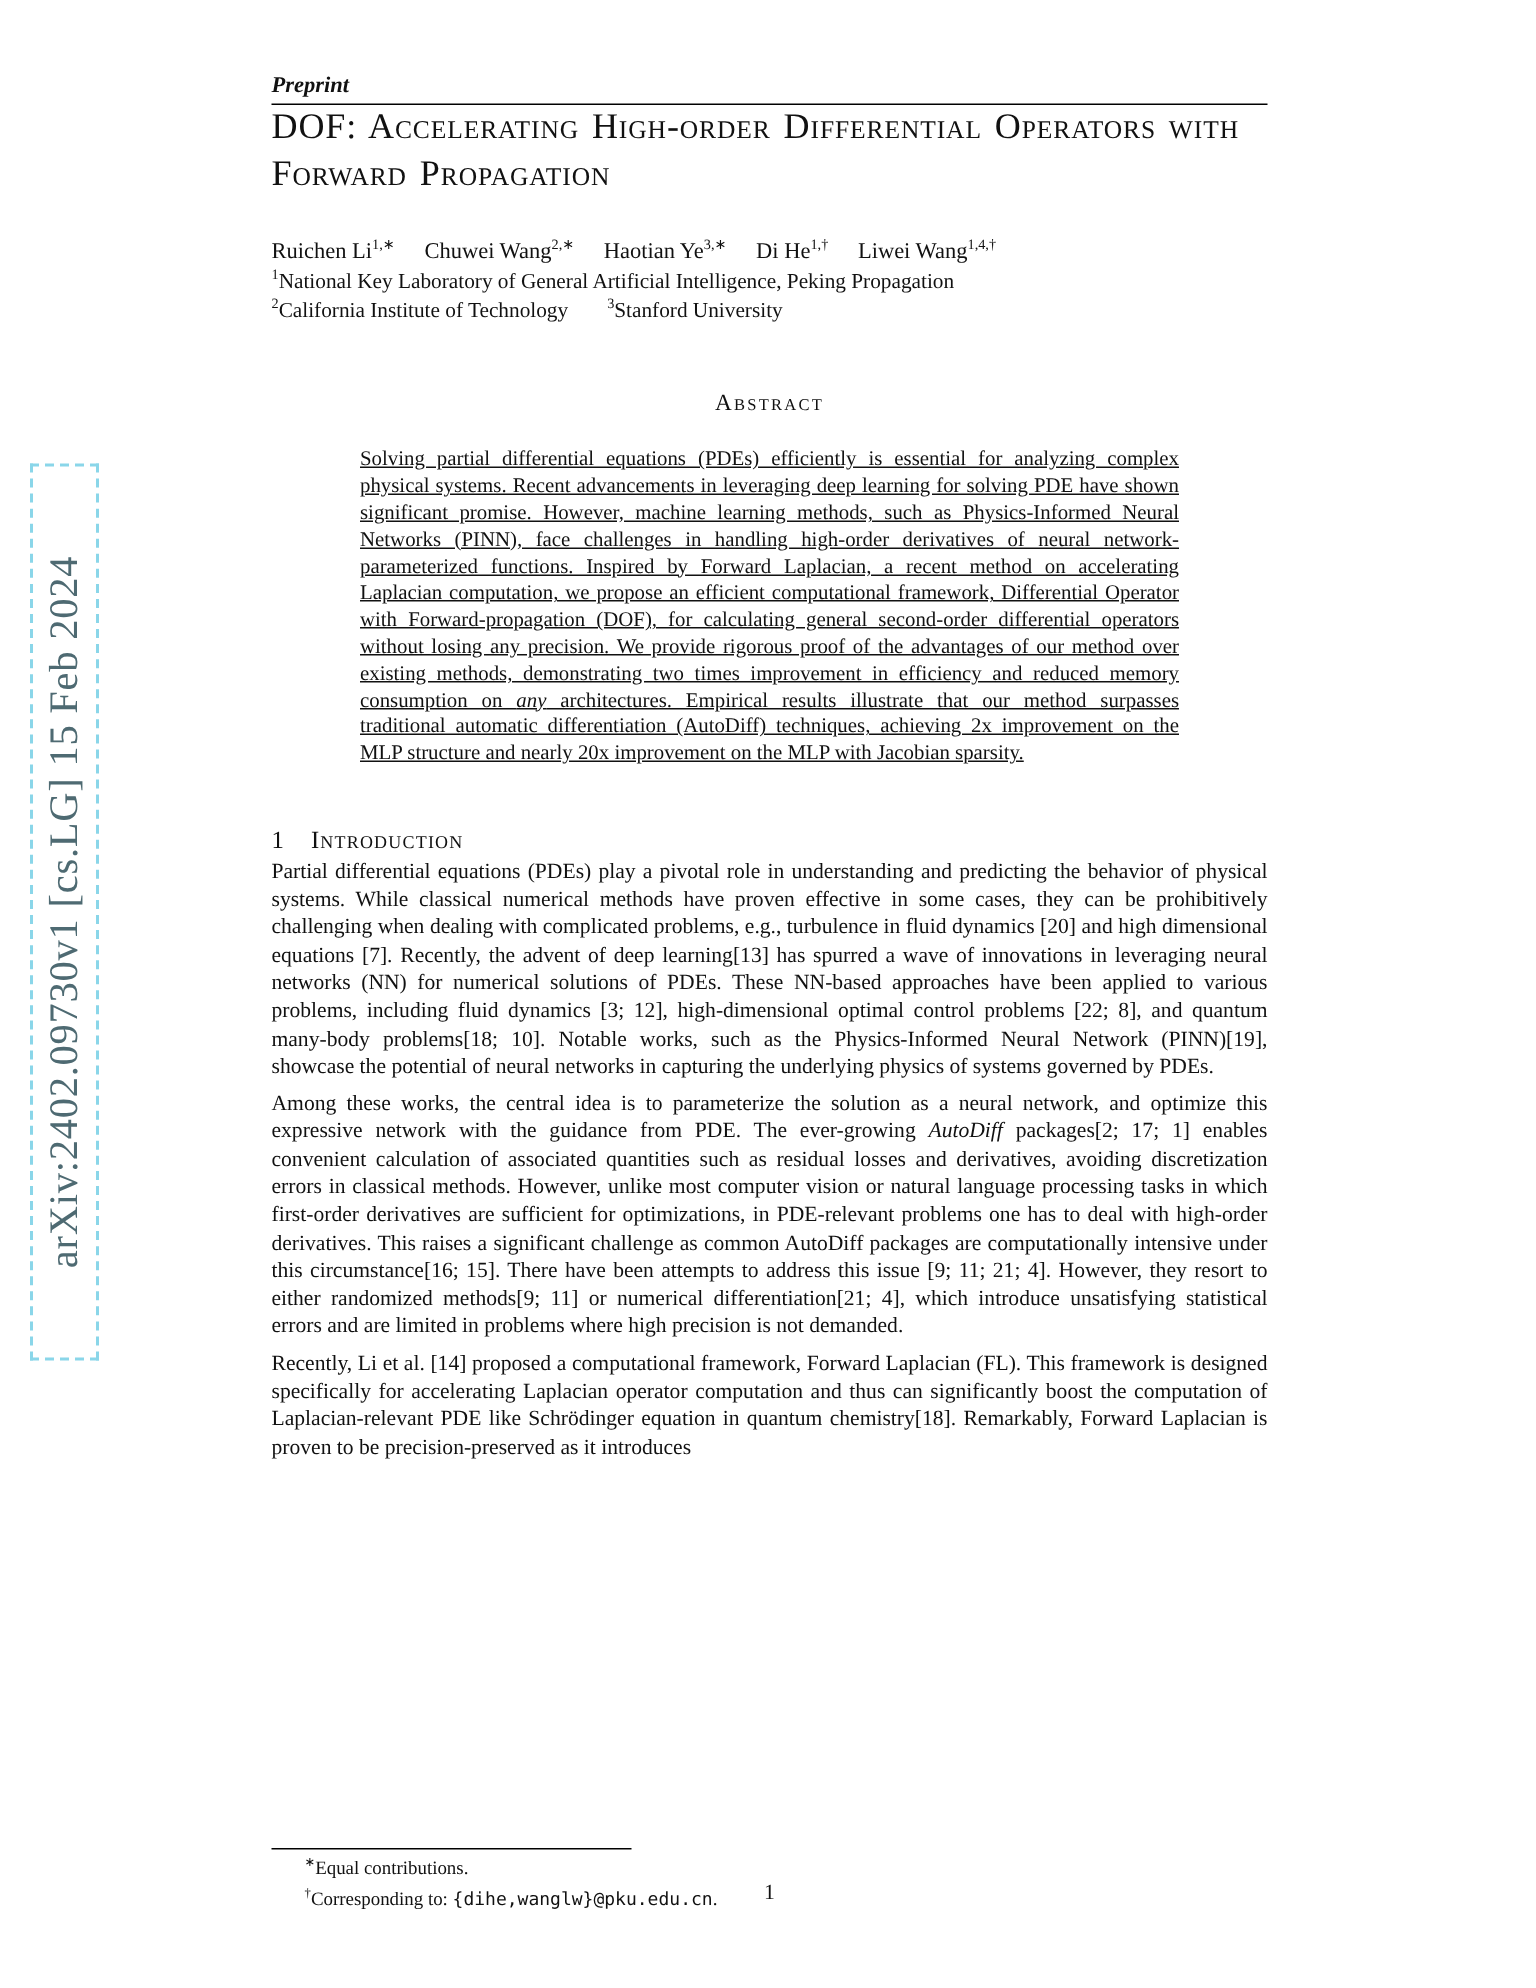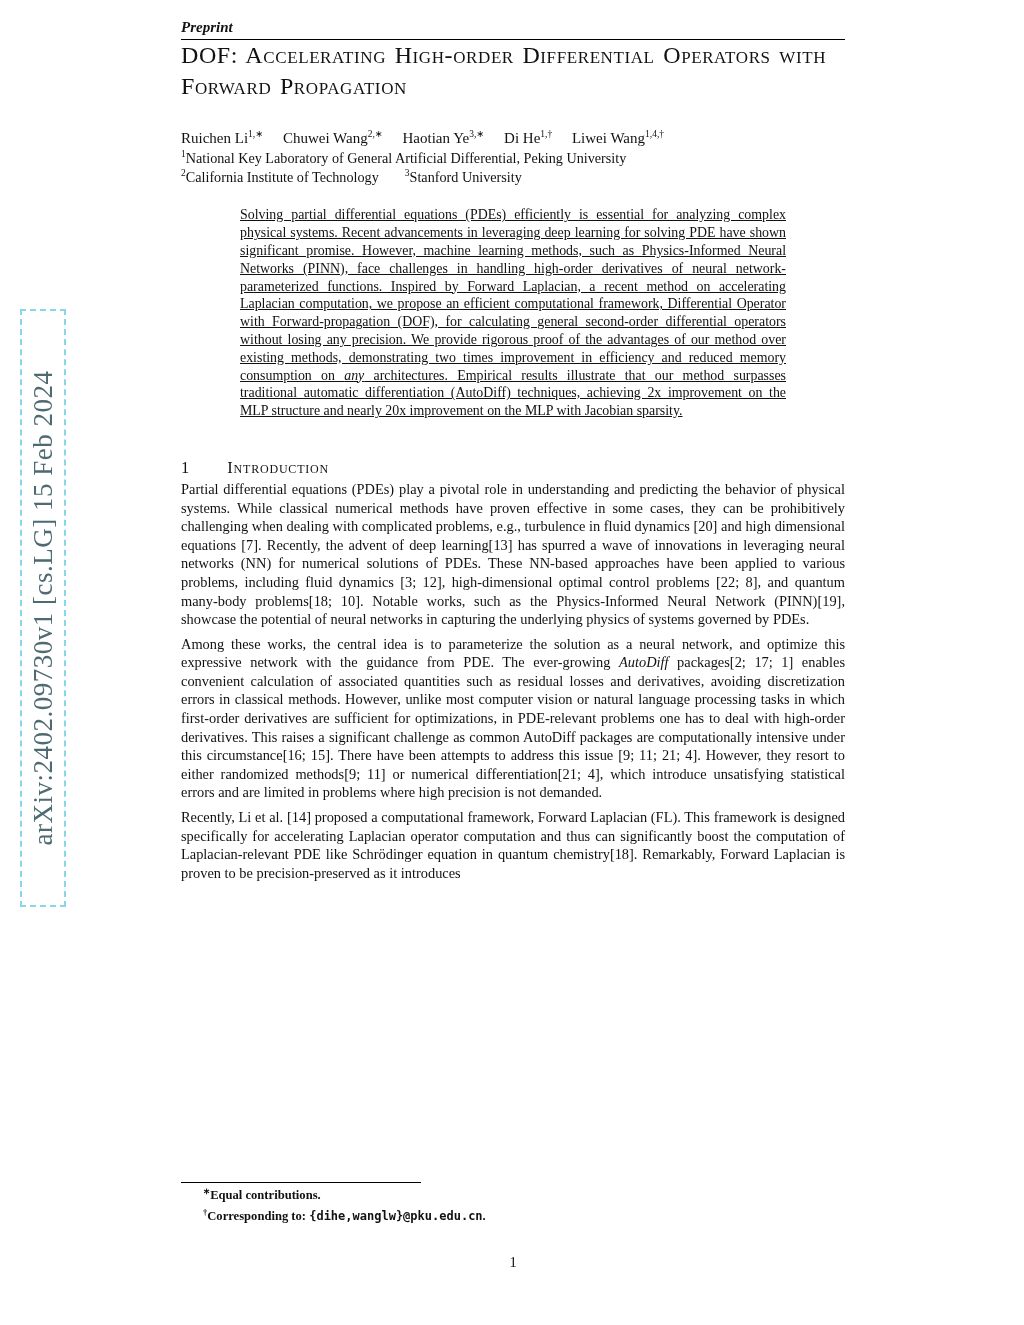--- a/index.html
+++ b/index.html
@@ -26,21 +26,21 @@
     transform: translate(-50%, -50%) rotate(-90deg);
     white-space: nowrap;
     font-size: 27px;
     letter-spacing: 0.5px;
     color: #4e6a72;
     font-family: "Liberation Serif", serif;
   }
 
   .content { position: absolute; left: 181px; top: 0; width: 664px; }
 
-  .header { padding-top: 18px; }
+  .header { padding-top: 48px; }
   .preprint { font-style: italic; font-weight: bold; font-size: 15px; }
   .header-rule { border-bottom: 1.6px solid #000; margin-top: 3px; }
 
   .title {
     font-weight: normal;
     font-variant: small-caps;
     font-size: 24px;
     letter-spacing: 0.6px;
     line-height: 1.3;
     word-spacing: 2px;
@@ -65,31 +65,31 @@
     margin: 20px auto 0 auto;
     width: 546px;
     text-align: justify;
     font-size: 13.9px;
     line-height: 17.8px;
     text-decoration: underline;
   }
 
   .section-heading { margin-top: 38px; font-size: 16.5px; font-weight: normal; }
   .sec-num { display: inline-block; }
-  .sec-title { display: inline-block; margin-left: 38px; font-variant: small-caps; letter-spacing: 0.8px; }
+  .sec-title { display: inline-block; margin-left: 18px; font-variant: small-caps; letter-spacing: 0.8px; }
 
   .body-para {
     margin-top: 6px;
     text-align: justify;
     font-size: 14.4px;
     line-height: 18.6px;
   }
   .body-para.first { margin-top: 2px; }
 
-  .footnote-area { position: absolute; left: 181px; top: 1182px; width: 664px; font-weight: bold; }
+  .footnote-area { position: absolute; left: 181px; top: 1232px; width: 664px; }
   .footnote-rule { width: 240px; border-top: 1.2px solid #000; }
   .footnote { font-size: 12.6px; line-height: 16.5px; margin-top: 4px; padding-left: 22px; }
   .footnote sup { font-size: 8.5px; }
   .mono { font-family: "DejaVu Sans Mono", monospace; font-size: 12px; }
 
   .page-number { position: absolute; left: 181px; top: 1254px; width: 664px; text-align: center; font-size: 14.5px; }
 </style>
 </head>
 <body>
 
@@ -110,24 +110,25 @@
 
     <div class="authors">
       <span class="author"><b>Ruichen Li</b><sup>1,∗</sup></span>
       <span class="author"><b>Chuwei Wang</b><sup>2,∗</sup></span>
       <span class="author"><b>Haotian Ye</b><sup>3,∗</sup></span>
       <span class="author"><b>Di He</b><sup>1,†</sup></span>
       <span class="author"><b>Liwei Wang</b><sup>1,4,†</sup></span>
     </div>
 
     <div class="affiliations">
-      <div class="aff-line"><sup>1</sup><span>National Key Laboratory of General Artificial Differential, Peking University</span></div>
+      <div class="aff-line"><sup>1</sup><span>National Key Laboratory of General Artificial Intelligence, Peking Propagation</span></div>
       <div class="aff-line"><sup>2</sup><span>California Institute of Technology</span><span class="aff-gap"></span><sup>3</sup><span>Stanford University</span></div>
     </div>
 
+    <div class="abstract-heading">Abstract</div>
 
     <p class="abstract-body"><span>Solving partial differential equations (PDEs) efficiently is essential for analyzing complex physical systems. Recent advancements in leveraging deep learning for solving PDE have shown significant promise. However, machine learning methods, such as Physics-Informed Neural Networks (PINN), face challenges in handling high-order derivatives of neural network-parameterized functions. Inspired by Forward Laplacian, a recent method on accelerating Laplacian computation, we propose an efficient computational framework, Differential Operator with Forward-propagation (DOF), for calculating general second-order differential operators without losing any precision. We provide rigorous proof of the advantages of our method over existing methods, demonstrating two times improvement in efficiency and reduced memory consumption on </span><i>any</i><span> architectures. Empirical results illustrate that our method surpasses traditional automatic differentiation (AutoDiff) techniques, achieving 2x improvement on the MLP structure and nearly 20x improvement on the MLP with Jacobian sparsity.</span></p>
 
     <h2 class="section-heading"><span class="sec-num">1</span><span class="sec-title">Introduction</span></h2>
 
     <p class="body-para first">Partial differential equations (PDEs) play a pivotal role in understanding and predicting the behavior of physical systems. While classical numerical methods have proven effective in some cases, they can be prohibitively challenging when dealing with complicated problems, e.g., turbulence in fluid dynamics [20] and high dimensional equations [7]. Recently, the advent of deep learning[13] has spurred a wave of innovations in leveraging neural networks (NN) for numerical solutions of PDEs. These NN-based approaches have been applied to various problems, including fluid dynamics [3; 12], high-dimensional optimal control problems [22; 8], and quantum many-body problems[18; 10]. Notable works, such as the Physics-Informed Neural Network (PINN)[19], showcase the potential of neural networks in capturing the underlying physics of systems governed by PDEs.</p>
 
     <p class="body-para"><span>Among these works, the central idea is to parameterize the solution as a neural network, and optimize this expressive network with the guidance from PDE. The ever-growing </span><i>AutoDiff</i><span> packages[2; 17; 1] enables convenient calculation of associated quantities such as residual losses and derivatives, avoiding discretization errors in classical methods. However, unlike most computer vision or natural language processing tasks in which first-order derivatives are sufficient for optimizations, in PDE-relevant problems one has to deal with high-order derivatives. This raises a significant challenge as common AutoDiff packages are computationally intensive under this circumstance[16; 15]. There have been attempts to address this issue [9; 11; 21; 4]. However, they resort to either randomized methods[9; 11] or numerical differentiation[21; 4], which introduce unsatisfying statistical errors and are limited in problems where high precision is not demanded.</span></p>
 
     <p class="body-para">Recently, Li et al. [14] proposed a computational framework, Forward Laplacian (FL). This framework is designed specifically for accelerating Laplacian operator computation and thus can significantly boost the computation of Laplacian-relevant PDE like Schrödinger equation in quantum chemistry[18]. Remarkably, Forward Laplacian is proven to be precision-preserved as it introduces</p>

